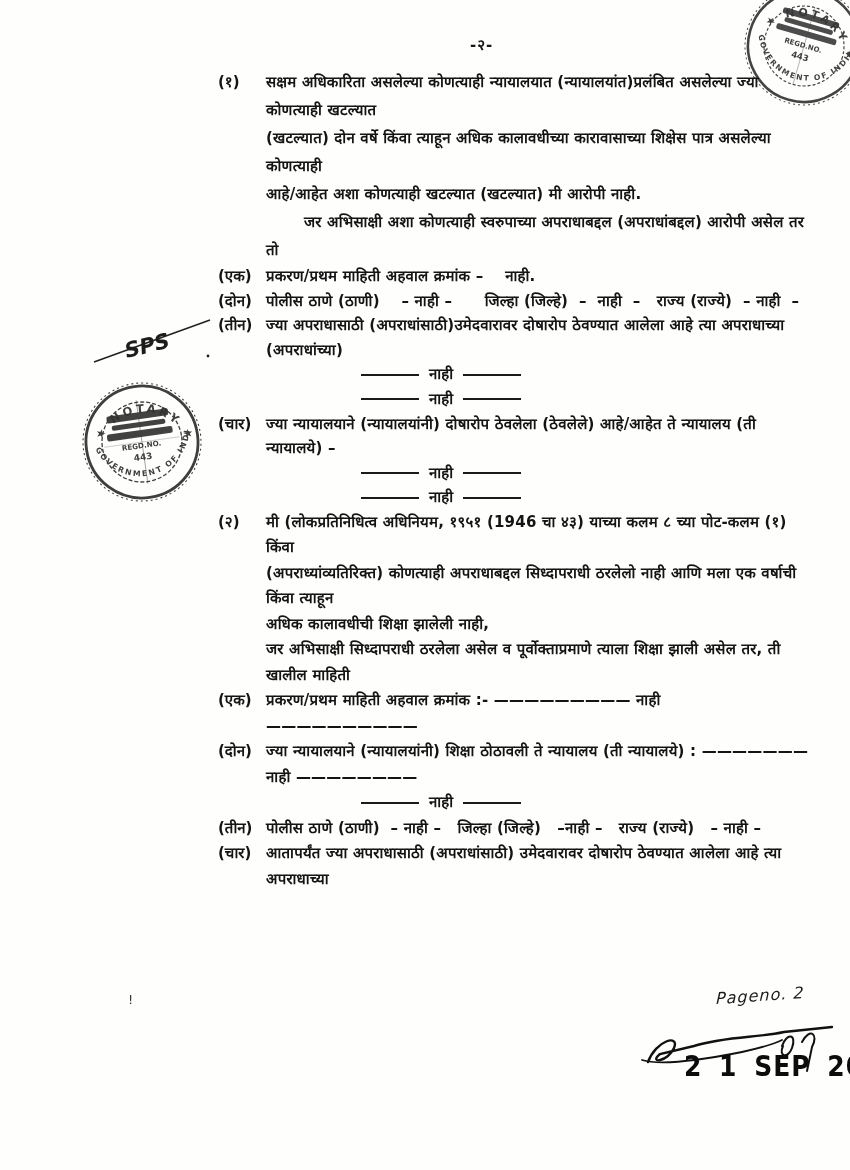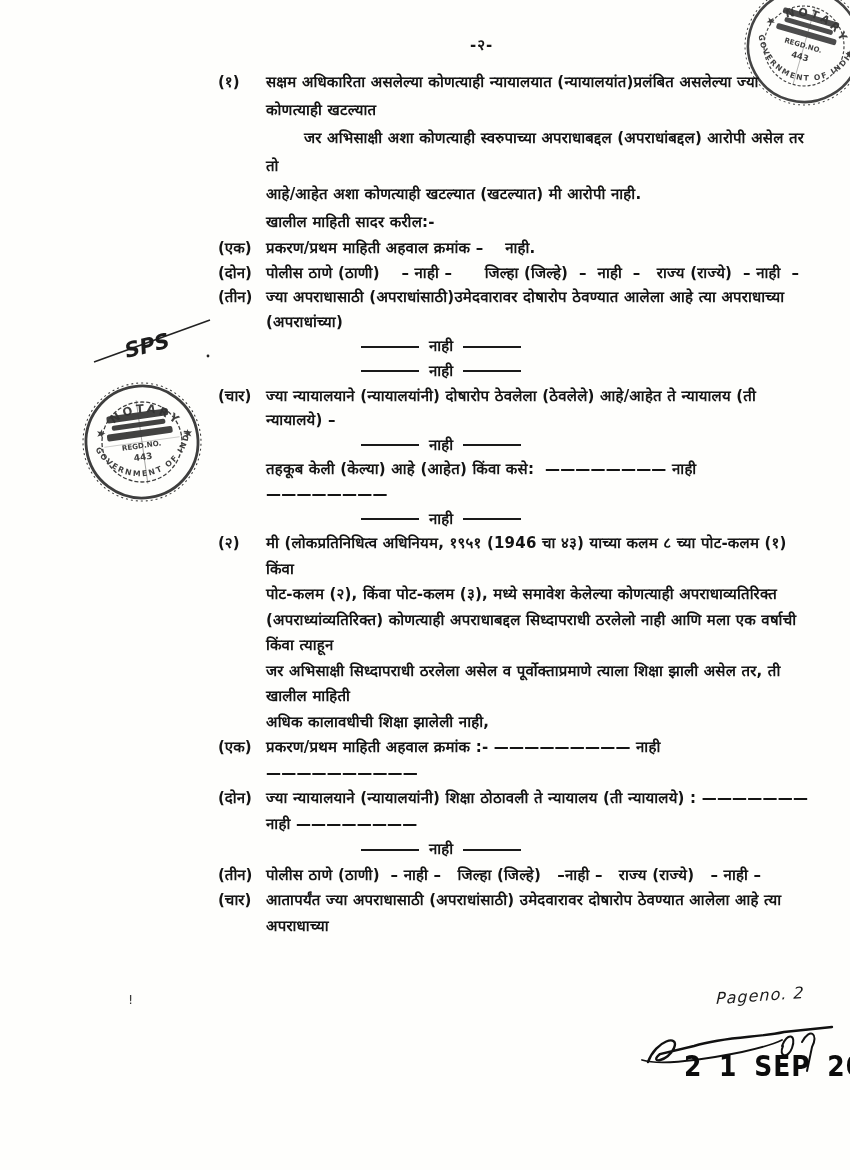--- a/index.html
+++ b/index.html
@@ -112,31 +112,31 @@
     <text x="61" y="82" text-anchor="middle" font-size="9" font-weight="700">443</text>
     <line x1="62" y1="22" x2="62" y2="106" stroke="#242424" stroke-width="0.9" opacity="0.5"></line>
     <line x1="24" y1="64" x2="100" y2="64" stroke="#242424" stroke-width="0.7" opacity="0.35"></line>
   </svg>
 
   <div class="doc-rows">
       <div class="row ga">
         <span class="lab">(१)</span>
         <span class="txt">सक्षम अधिकारिता असलेल्या कोणत्याही न्यायालयात (न्यायालयांत)प्रलंबित असलेल्या ज्या कोणत्याही खटल्यात</span>
       </div>
+      <div class="row ga">
+        <span class="lab"></span>
+        <span class="txt">(खटल्यात) दोन वर्षे किंवा त्याहून अधिक कालावधीच्या कारावासाच्या शिक्षेस पात्र असलेल्या कोणत्याही</span>
+      </div>
+      <div class="row ga">
+        <span class="lab"></span>
+        <span class="txt">आहे/आहेत अशा कोणत्याही खटल्यात (खटल्यात) मी आरोपी नाही.</span>
+      </div>
       <div class="row ga ind">
         <span class="lab"></span>
         <span class="txt">जर अभिसाक्षी अशा कोणत्याही स्वरुपाच्या अपराधाबद्दल (अपराधांबद्दल) आरोपी असेल तर तो</span>
-      </div>
-      <div class="row ga">
-        <span class="lab"></span>
-        <span class="txt">आहे/आहेत अशा कोणत्याही खटल्यात (खटल्यात) मी आरोपी नाही.</span>
-      </div>
-      <div class="row ga">
-        <span class="lab"></span>
-        <span class="txt">खालील माहिती सादर करील:-</span>
       </div>
       <div class="row gb">
         <span class="lab">(एक)</span>
         <span class="txt">प्रकरण/प्रथम माहिती अहवाल क्रमांक –    नाही.</span>
       </div>
       <div class="row gb">
         <span class="lab">(दोन)</span>
         <span class="txt">पोलीस ठाणे (ठाणी)    – नाही –      जिल्हा (जिल्हे)  –  नाही  –   राज्य (राज्ये)  – नाही  –</span>
       </div>
       <div class="row gb">
@@ -155,48 +155,40 @@
       </div>
       <div class="row gb">
         <span class="lab">(चार)</span>
         <span class="txt">ज्या न्यायालयाने (न्यायालयांनी) दोषारोप ठेवलेला (ठेवलेले) आहे/आहेत ते न्यायालय (ती न्यायालये) –</span>
       </div>
       <div class="row gb k-dash">
         <span class="rule"></span>
         <span class="word">नाही</span>
         <span class="rule"></span>
       </div>
-      <div class="row gb">
-        <span class="lab"></span>
-        <span class="txt">तहकूब केली (केल्या) आहे (आहेत) किंवा कसे:  ———————— नाही ————————</span>
-      </div>
       <div class="row gb k-dash">
         <span class="rule"></span>
         <span class="word">नाही</span>
         <span class="rule"></span>
       </div>
       <div class="row gc">
         <span class="lab">(२)</span>
         <span class="txt">मी (लोकप्रतिनिधित्व अधिनियम, १९५१ (1946 चा ४३) याच्या कलम ८ च्या पोट-कलम (१) किंवा</span>
       </div>
       <div class="row gc">
         <span class="lab"></span>
-        <span class="txt">पोट-कलम (२), किंवा पोट-कलम (३), मध्ये समावेश केलेल्या कोणत्याही अपराधाव्यतिरिक्त</span>
-      </div>
-      <div class="row gc">
-        <span class="lab"></span>
         <span class="txt">(अपराध्यांव्यतिरिक्त) कोणत्याही अपराधाबद्दल सिध्दापराधी ठरलेलो नाही आणि मला एक वर्षाची किंवा त्याहून</span>
       </div>
       <div class="row gc">
         <span class="lab"></span>
+        <span class="txt">अधिक कालावधीची शिक्षा झालेली नाही,</span>
+      </div>
+      <div class="row gc">
+        <span class="lab"></span>
         <span class="txt">जर अभिसाक्षी सिध्दापराधी ठरलेला असेल व पूर्वोक्ताप्रमाणे त्याला शिक्षा झाली असेल तर, ती खालील माहिती</span>
-      </div>
-      <div class="row gc">
-        <span class="lab"></span>
-        <span class="txt">अधिक कालावधीची शिक्षा झालेली नाही,</span>
       </div>
       <div class="row gc">
         <span class="lab">(एक)</span>
         <span class="txt">प्रकरण/प्रथम माहिती अहवाल क्रमांक :- ————————— नाही ——————————</span>
       </div>
       <div class="row gc">
         <span class="lab">(दोन)</span>
         <span class="txt">ज्या न्यायालयाने (न्यायालयांनी) शिक्षा ठोठावली ते न्यायालय (ती न्यायालये) : ——————— नाही ————————</span>
       </div>
       <div class="row gc k-dash">

